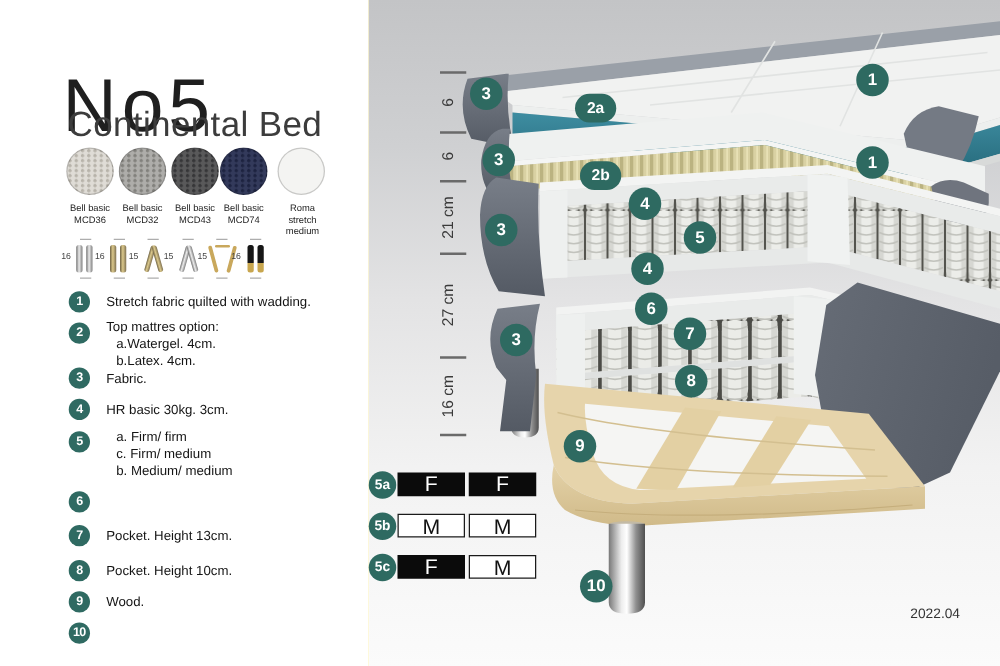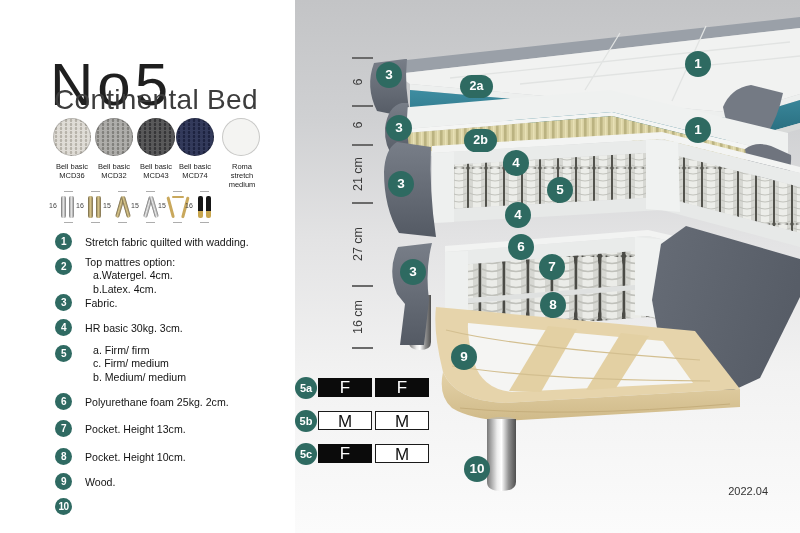--- a/index.html
+++ b/index.html
@@ -157,21 +157,20 @@
     <div class="spec-text" style="top:322px"><span>HR basic 30kg. 3cm.</span></div>
 
     <div class="spec-num" style="top:345px">5</div>
     <div class="spec-text" style="top:344px">
       <div class="spec-sub">a. Firm/ firm</div>
       <div class="spec-sub">c. Firm/ medium</div>
       <div class="spec-sub">b. Medium/ medium</div>
     </div>
 
     <div class="spec-num" style="top:393px">6</div>
-    <div class="spec-text" style="top:396px"><span>Polyurethane foam 25kg. 2cm.</span></div>
 
     <div class="spec-num" style="top:420px">7</div>
     <div class="spec-text" style="top:423px"><span>Pocket. Height 13cm.</span></div>
 
     <div class="spec-num" style="top:448px">8</div>
     <div class="spec-text" style="top:451px"><span>Pocket. Height 10cm.</span></div>
 
     <div class="spec-num" style="top:473px">9</div>
     <div class="spec-text" style="top:476px"><span>Wood.</span></div>
 

